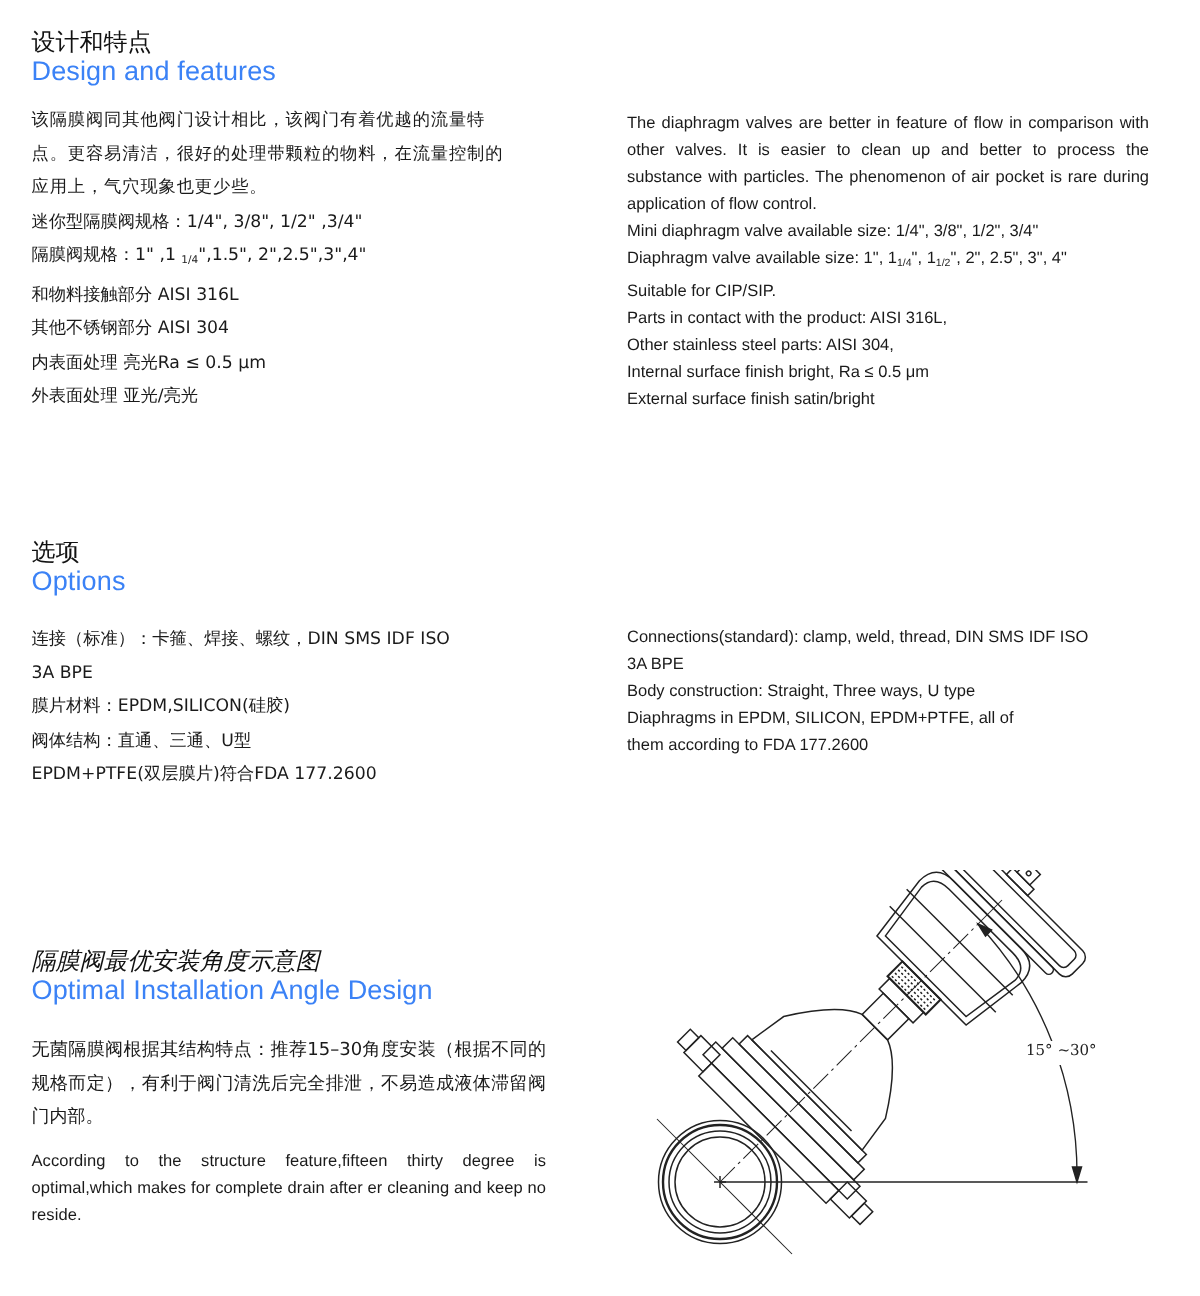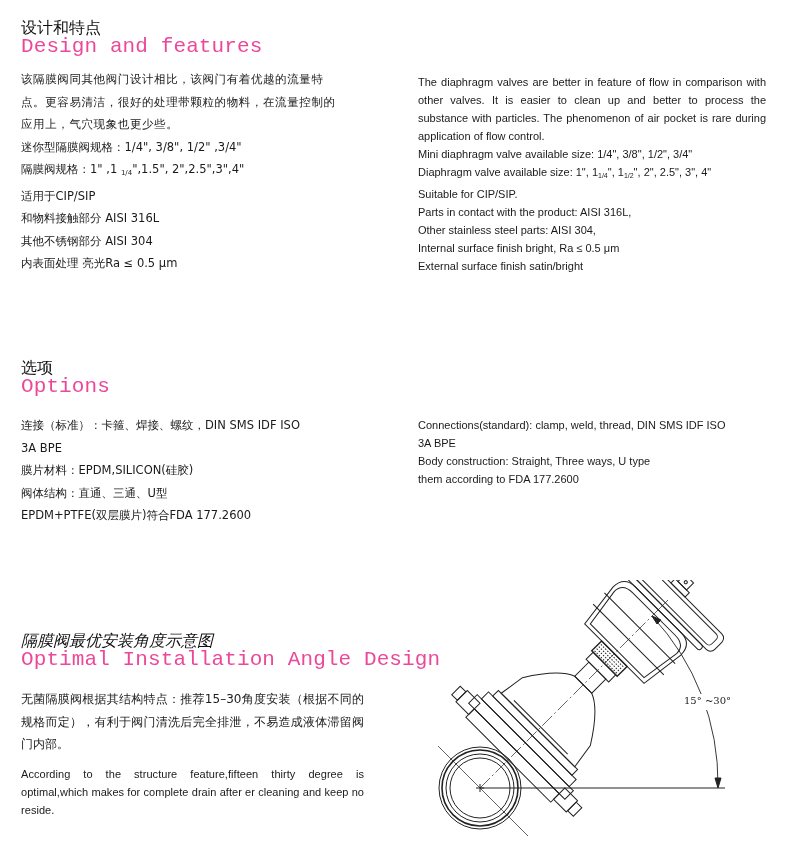--- a/index.html
+++ b/index.html
@@ -1,19 +1,19 @@
 <!DOCTYPE html>
 <html><head>
 <meta charset="utf-8">
 <style>
   html, body { margin: 0; padding: 0; background: #ffffff; }
   body { width: 800px; height: 864px; position: relative; overflow: hidden; color: #1a1a1a; font-family: "Liberation Sans", "DejaVu Sans", sans-serif; }
   .abs { position: absolute; }
   .h-cn { font-family: "DejaVu Sans", sans-serif; font-size: 16px; line-height: 18px; color: #111; }
-  .h-en { font-family: Liberation Mono, monospace; font-size: 21px; line-height: 20px; color: #ec4899; letter-spacing: 0.1px; }
+  .h-en { font-family: Liberation Sans, sans-serif; font-size: 18px; line-height: 20px; color: #3b82f6; letter-spacing: 0.1px; }
   .cn-body { font-family: "DejaVu Sans", sans-serif; font-size: 11.5px; line-height: 22.5px; color: #1a1a1a; }
   .cn-body div { white-space: nowrap; }
   .en-body { font-family: "Liberation Sans", sans-serif; font-size: 11px; line-height: 18px; color: #1a1a1a; }
   .en-body div { white-space: nowrap; }
   .en-justify { font-family: "Liberation Sans", sans-serif; font-size: 11px; line-height: 18px; text-align: justify; text-align-last: left; }
   .en-justify2 { font-family: "Liberation Sans", sans-serif; font-size: 11px; line-height: 18px; text-align: justify; }
   .sub { font-size: 7px; vertical-align: -2px; }
   .cn-para { font-family: "DejaVu Sans", sans-serif; font-size: 12px; line-height: 22.5px; text-align: justify; }
   .deg { font-family: "DejaVu Serif", serif; font-size: 10px; color: #222; }
 </style>
@@ -22,24 +22,24 @@
 
 <div class="abs h-cn" style="left:21px; top:19px;text-align:right;">设计和特点</div>
 <div class="abs h-en" style="left:21px; top:37px;">Design and features</div>
 
 <div class="abs cn-body" style="left:21px; top:68px; width:350px;">
   <div style="letter-spacing:0.6px;">该隔膜阀同其他阀门设计相比，该阀门有着优越的流量特</div>
   <div style="letter-spacing:0.6px;">点。更容易清洁，很好的处理带颗粒的物料，在流量控制的</div>
   <div style="letter-spacing:0.6px;">应用上，气穴现象也更少些。</div>
   <div>迷你型隔膜阀规格：1/4", 3/8", 1/2" ,3/4"</div>
   <div><span>隔膜阀规格：1" ,1 </span><span class="sub">1/4</span><span>",1.5", 2",2.5",3",4"</span></div>
-  <div>适用于CIP/SIP</div>
   <div>和物料接触部分  AISI 316L</div>
   <div>其他不锈钢部分  AISI 304</div>
   <div>内表面处理 亮光Ra ≤ 0.5 μm</div>
+  <div>外表面处理 亚光/亮光</div>
 </div>
 
 <div class="abs" style="left:418px; top:73px; width:348px;">
   <div class="en-justify">The diaphragm valves are better in feature of flow in comparison with other valves. It is easier to clean up and better to process the substance with particles. The phenomenon of air pocket is rare during application of flow control.</div>
   <div class="en-body">
     <div>Mini diaphragm valve available size: 1/4", 3/8", 1/2", 3/4"</div>
     <div><span>Diaphragm valve available size: 1", 1</span><span class="sub">1/4</span><span>", 1</span><span class="sub">1/2</span><span>", 2", 2.5", 3", 4"</span></div>
     <div>Suitable for CIP/SIP.</div>
     <div>Parts in contact with the product: AISI 316L,</div>
     <div>Other stainless steel parts: AISI 304,</div>
@@ -56,20 +56,21 @@
   <div>3A BPE</div>
   <div>膜片材料：EPDM,SILICON(硅胶)</div>
   <div>阀体结构：直通、三通、U型</div>
   <div>EPDM+PTFE(双层膜片)符合FDA 177.2600</div>
 </div>
 
 <div class="abs en-body" style="left:418px; top:416px; width:360px;">
   <div>Connections(standard): clamp, weld, thread, DIN SMS IDF ISO</div>
   <div>3A BPE</div>
   <div>Body construction: Straight, Three ways, U type</div>
+  <div>Diaphragms in EPDM, SILICON,  EPDM+PTFE, all of</div>
   <div>them according to FDA 177.2600</div>
 </div>
 
 <div class="abs h-cn" style="left:21px; top:632px;font-style:italic;">隔膜阀最优安装角度示意图</div>
 <div class="abs h-en" style="left:21px; top:650px;">Optimal Installation Angle Design</div>
 
 <div class="abs cn-para" style="left:21px; top:688px; width:343px;">无菌隔膜阀根据其结构特点：推荐15–30角度安装（根据不同的规格而定），有利于阀门清洗后完全排泄，不易造成液体滞留阀门内部。</div>
 
 <div class="abs en-justify2" style="left:21px; top:765px; width:343px; letter-spacing:0.05px;">According to the structure feature,fifteen thirty degree is optimal,which makes for complete drain after  er cleaning and keep no reside.</div>
 

